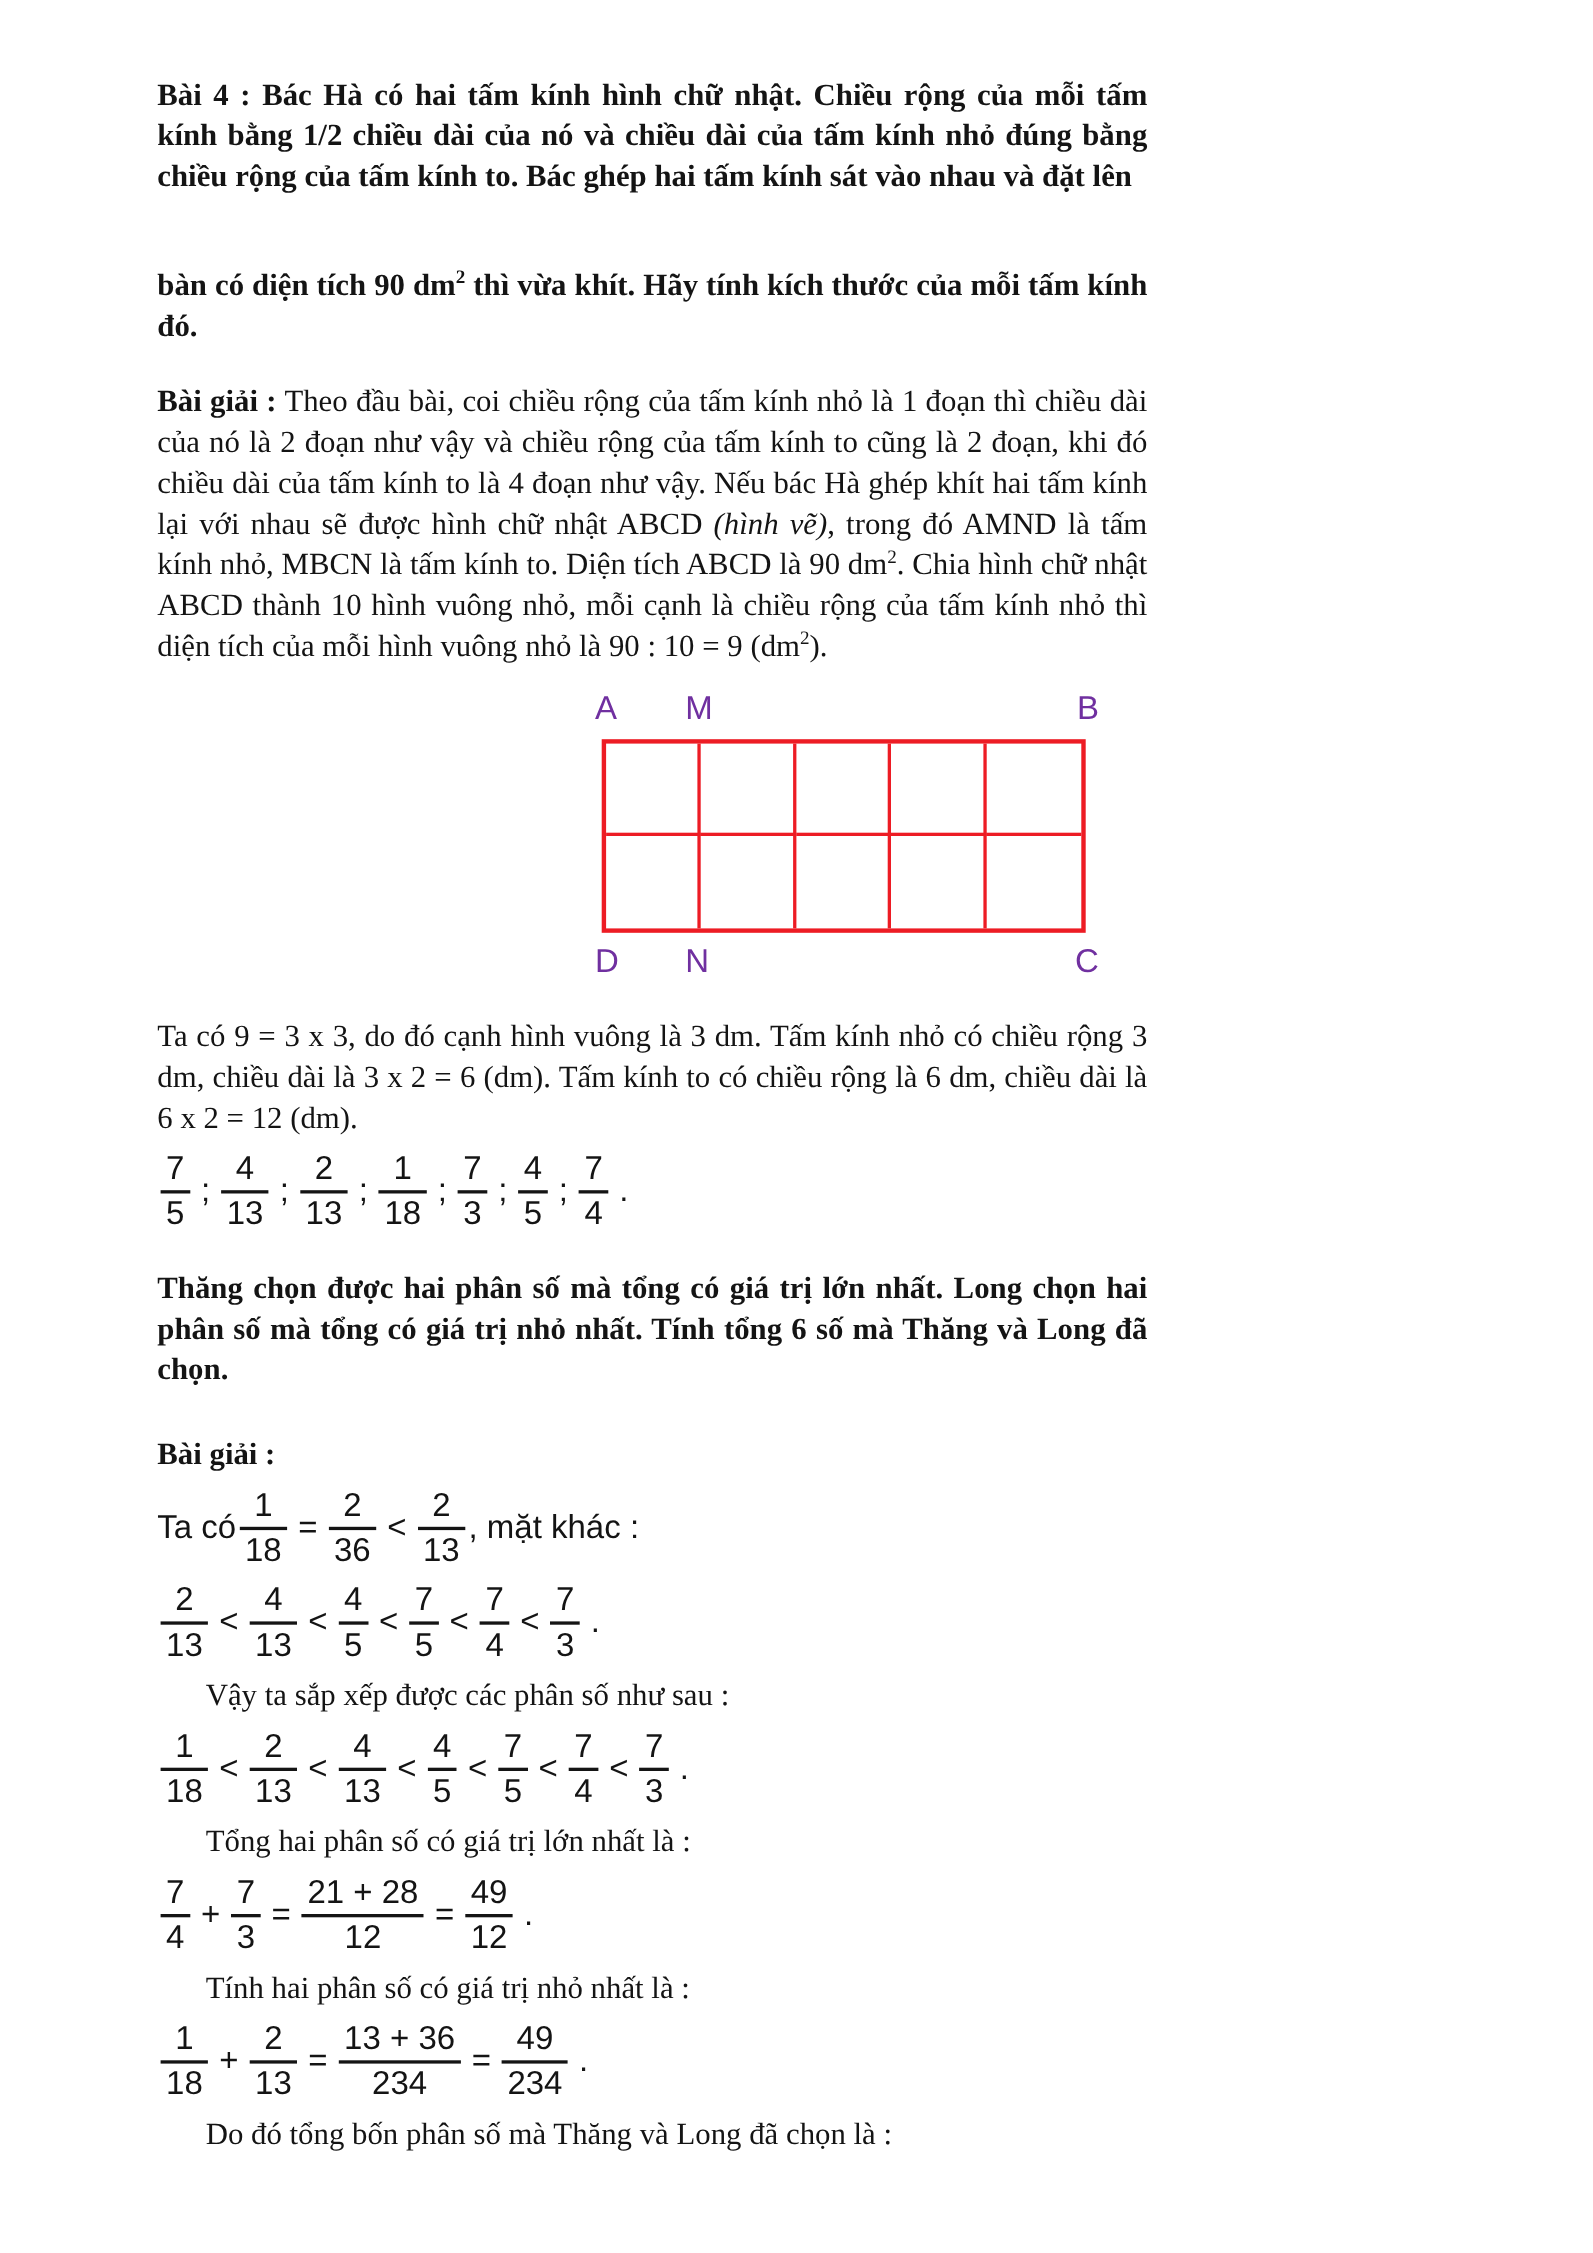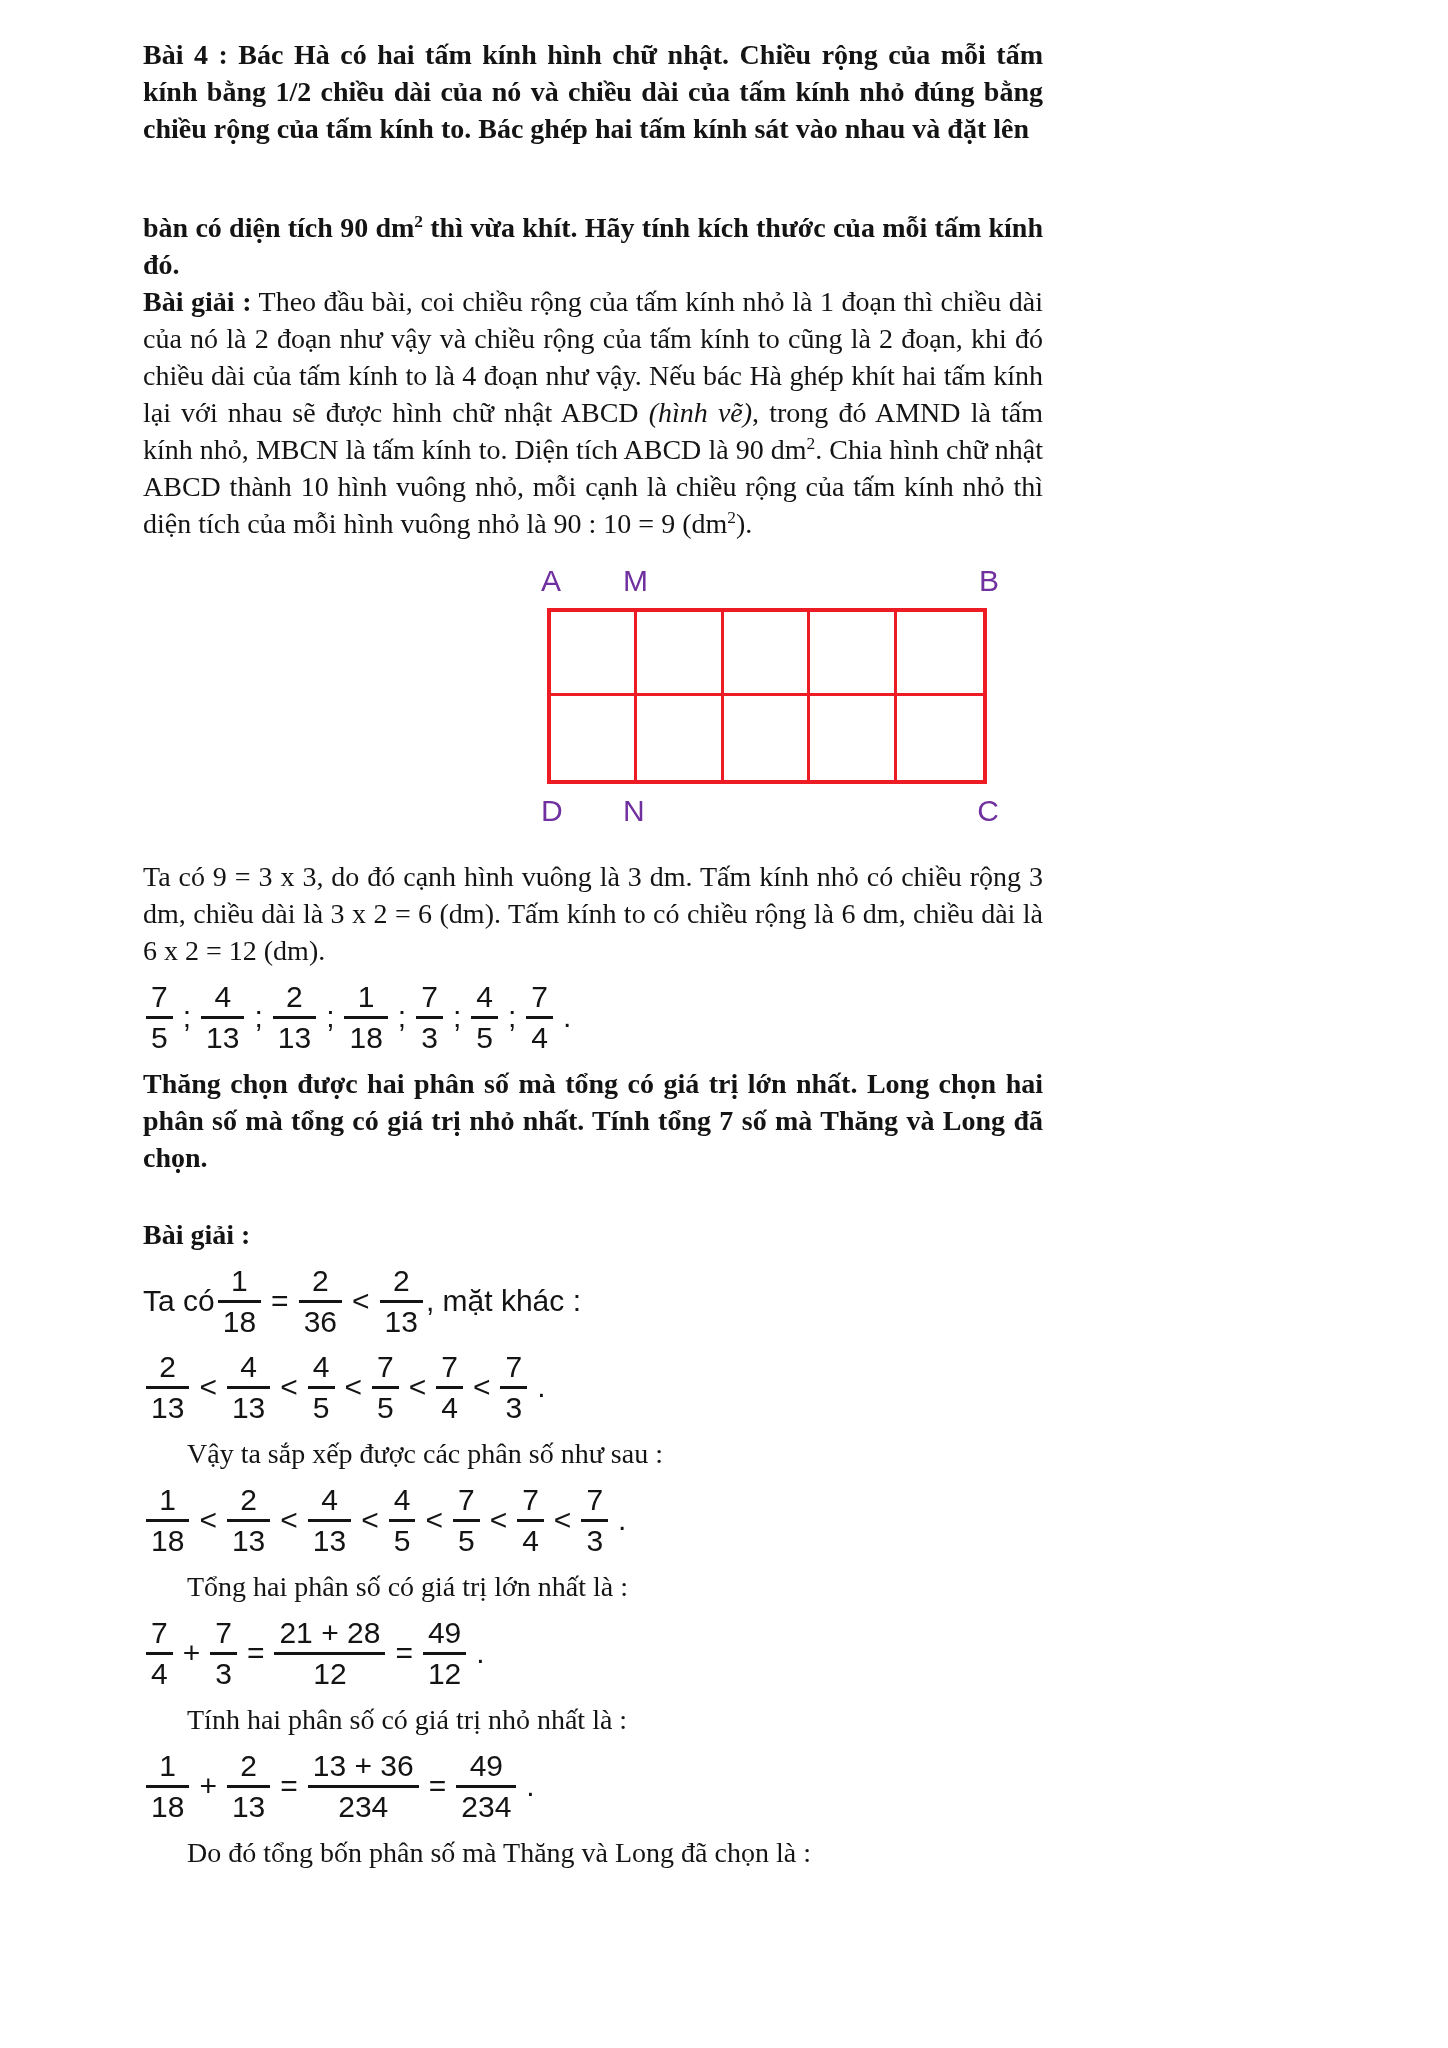--- a/index.html
+++ b/index.html
@@ -24,20 +24,21 @@
     position:absolute;
     left:143px;
     top:36px;
     width:900px;
   }
   p{margin:0;}
   .para{
     font-size:28px;
     line-height:37px;
     text-align:justify;
+    margin-top:32px;
   }
   .bold{font-weight:bold;}
   .italic{font-style:italic;}
   sup{
     font-size:0.62em;
     line-height:0;
   }
   .gap-lg{margin-top:62px;}
   .gap-md{margin-top:40px;}
 
@@ -154,21 +155,21 @@
         <span class="fig-label lbl-n">N</span>
         <span class="fig-label lbl-c">C</span>
       </div>
     </div>
 
     <p class="para">Ta có 9 = 3 x 3, do đó cạnh hình vuông là 3 dm. Tấm kính nhỏ có chiều rộng 3 dm, chiều dài là 3 x 2 = 6 (dm). Tấm kính to có chiều rộng là 6 dm, chiều dài là 6 x 2 = 12 (dm).</p>
 
 
     <div class="mathline"><span class="frac"><span class="num">7</span><span class="den">5</span></span><span class="mop">;</span><span class="frac"><span class="num">4</span><span class="den">13</span></span><span class="mop">;</span><span class="frac"><span class="num">2</span><span class="den">13</span></span><span class="mop">;</span><span class="frac"><span class="num">1</span><span class="den">18</span></span><span class="mop">;</span><span class="frac"><span class="num">7</span><span class="den">3</span></span><span class="mop">;</span><span class="frac"><span class="num">4</span><span class="den">5</span></span><span class="mop">;</span><span class="frac"><span class="num">7</span><span class="den">4</span></span><span class="mop">.</span></div>
 
-    <p class="para bold">Thăng chọn được hai phân số mà tổng có giá trị lớn nhất. Long chọn hai phân số mà tổng có giá trị nhỏ nhất. Tính tổng 7 số mà Thăng và Long đã chọn.</p>
+    <p class="para bold">Thăng chọn được hai phân số mà tổng có giá trị lớn nhất. Long chọn hai phân số mà tổng có giá trị nhỏ nhất. Tính tổng 6 số mà Thăng và Long đã chọn.</p>
 
     <p class="para bold gap-md">Bài giải :</p>
 
     <div class="mathline"><span class="mtxt">Ta có </span><span class="frac"><span class="num">1</span><span class="den">18</span></span><span class="mop">=</span><span class="frac"><span class="num">2</span><span class="den">36</span></span><span class="mop">&lt;</span><span class="frac"><span class="num">2</span><span class="den">13</span></span><span class="mtxt">, mặt khác :</span></div>
 
     <div class="mathline"><span class="frac"><span class="num">2</span><span class="den">13</span></span><span class="mop">&lt;</span><span class="frac"><span class="num">4</span><span class="den">13</span></span><span class="mop">&lt;</span><span class="frac"><span class="num">4</span><span class="den">5</span></span><span class="mop">&lt;</span><span class="frac"><span class="num">7</span><span class="den">5</span></span><span class="mop">&lt;</span><span class="frac"><span class="num">7</span><span class="den">4</span></span><span class="mop">&lt;</span><span class="frac"><span class="num">7</span><span class="den">3</span></span><span class="mop">.</span></div>
 
     <p class="serif-line">Vậy ta sắp xếp được các phân số như sau :</p>
 
     <div class="mathline"><span class="frac"><span class="num">1</span><span class="den">18</span></span><span class="mop">&lt;</span><span class="frac"><span class="num">2</span><span class="den">13</span></span><span class="mop">&lt;</span><span class="frac"><span class="num">4</span><span class="den">13</span></span><span class="mop">&lt;</span><span class="frac"><span class="num">4</span><span class="den">5</span></span><span class="mop">&lt;</span><span class="frac"><span class="num">7</span><span class="den">5</span></span><span class="mop">&lt;</span><span class="frac"><span class="num">7</span><span class="den">4</span></span><span class="mop">&lt;</span><span class="frac"><span class="num">7</span><span class="den">3</span></span><span class="mop">.</span></div>

